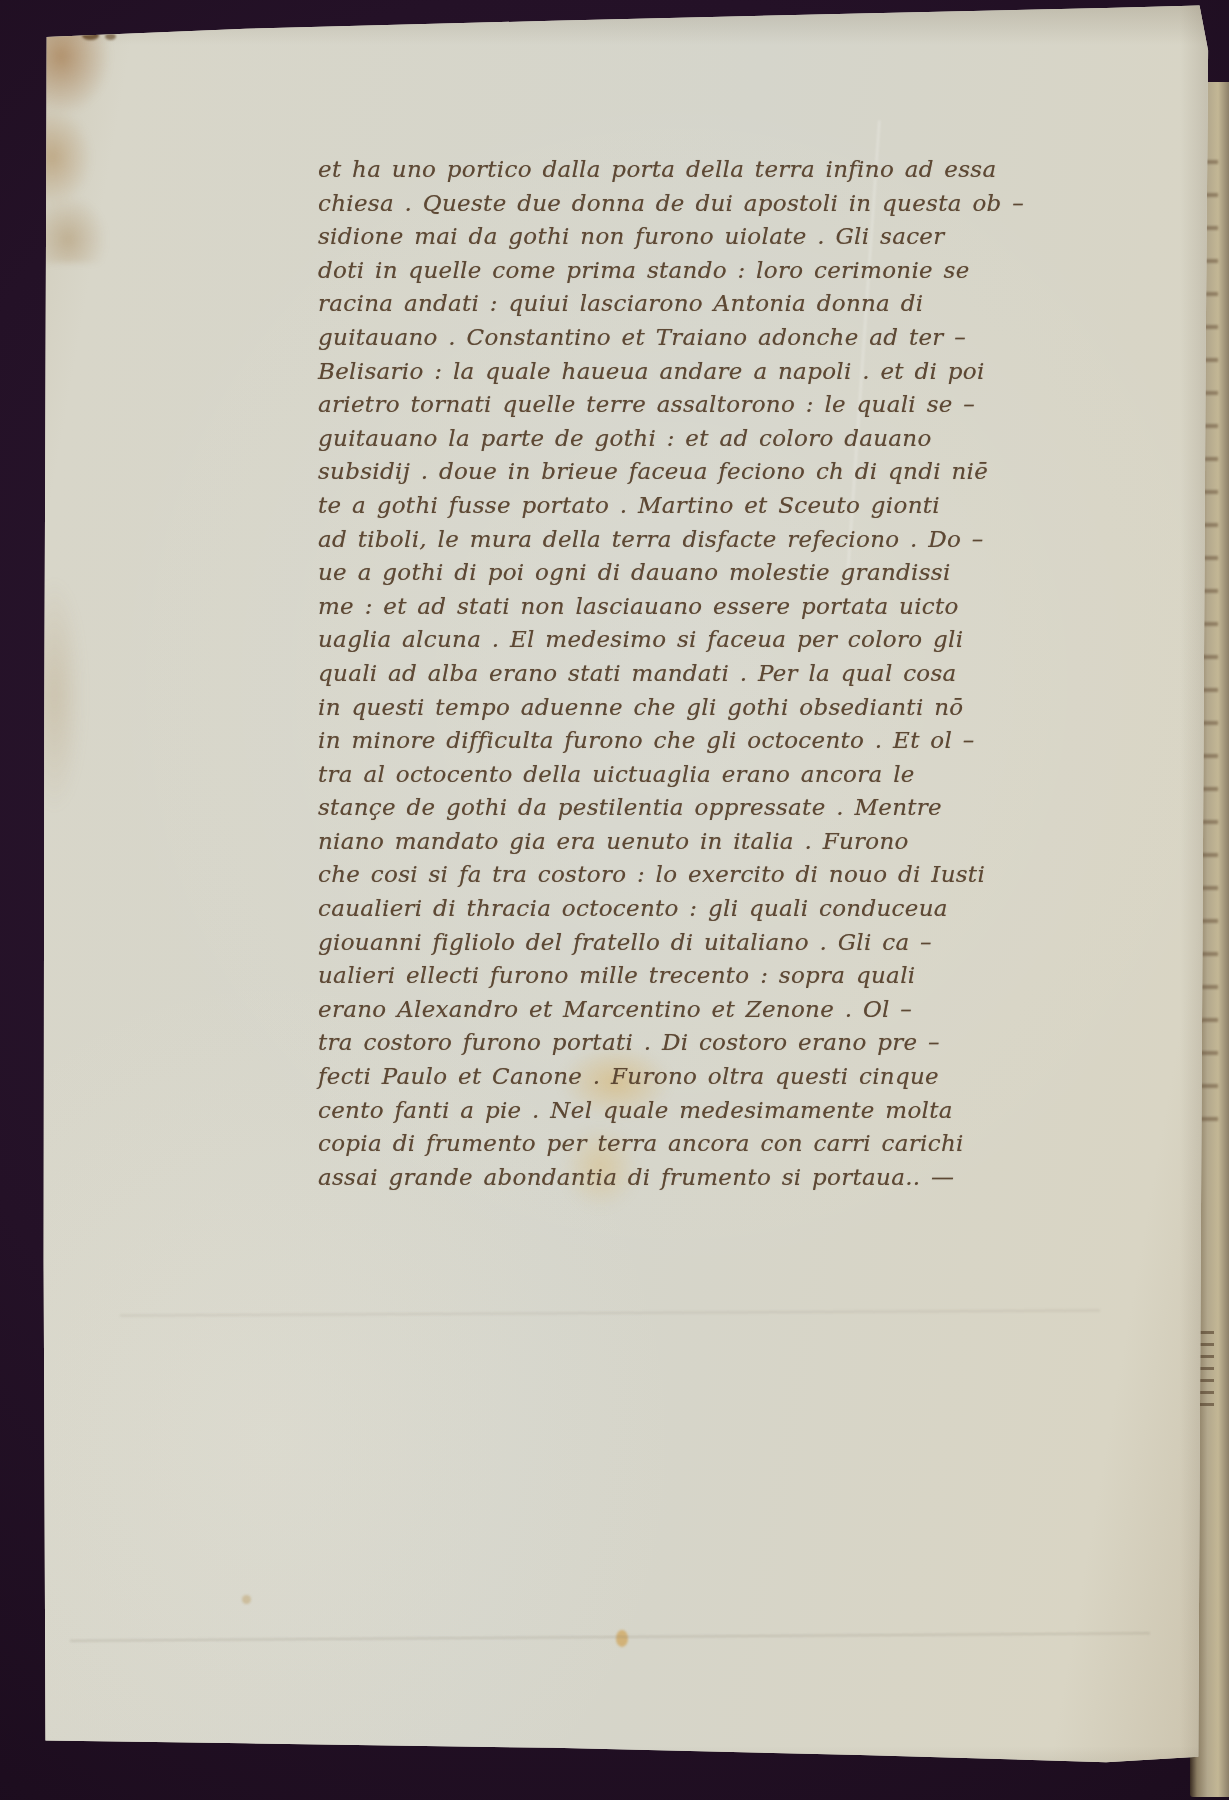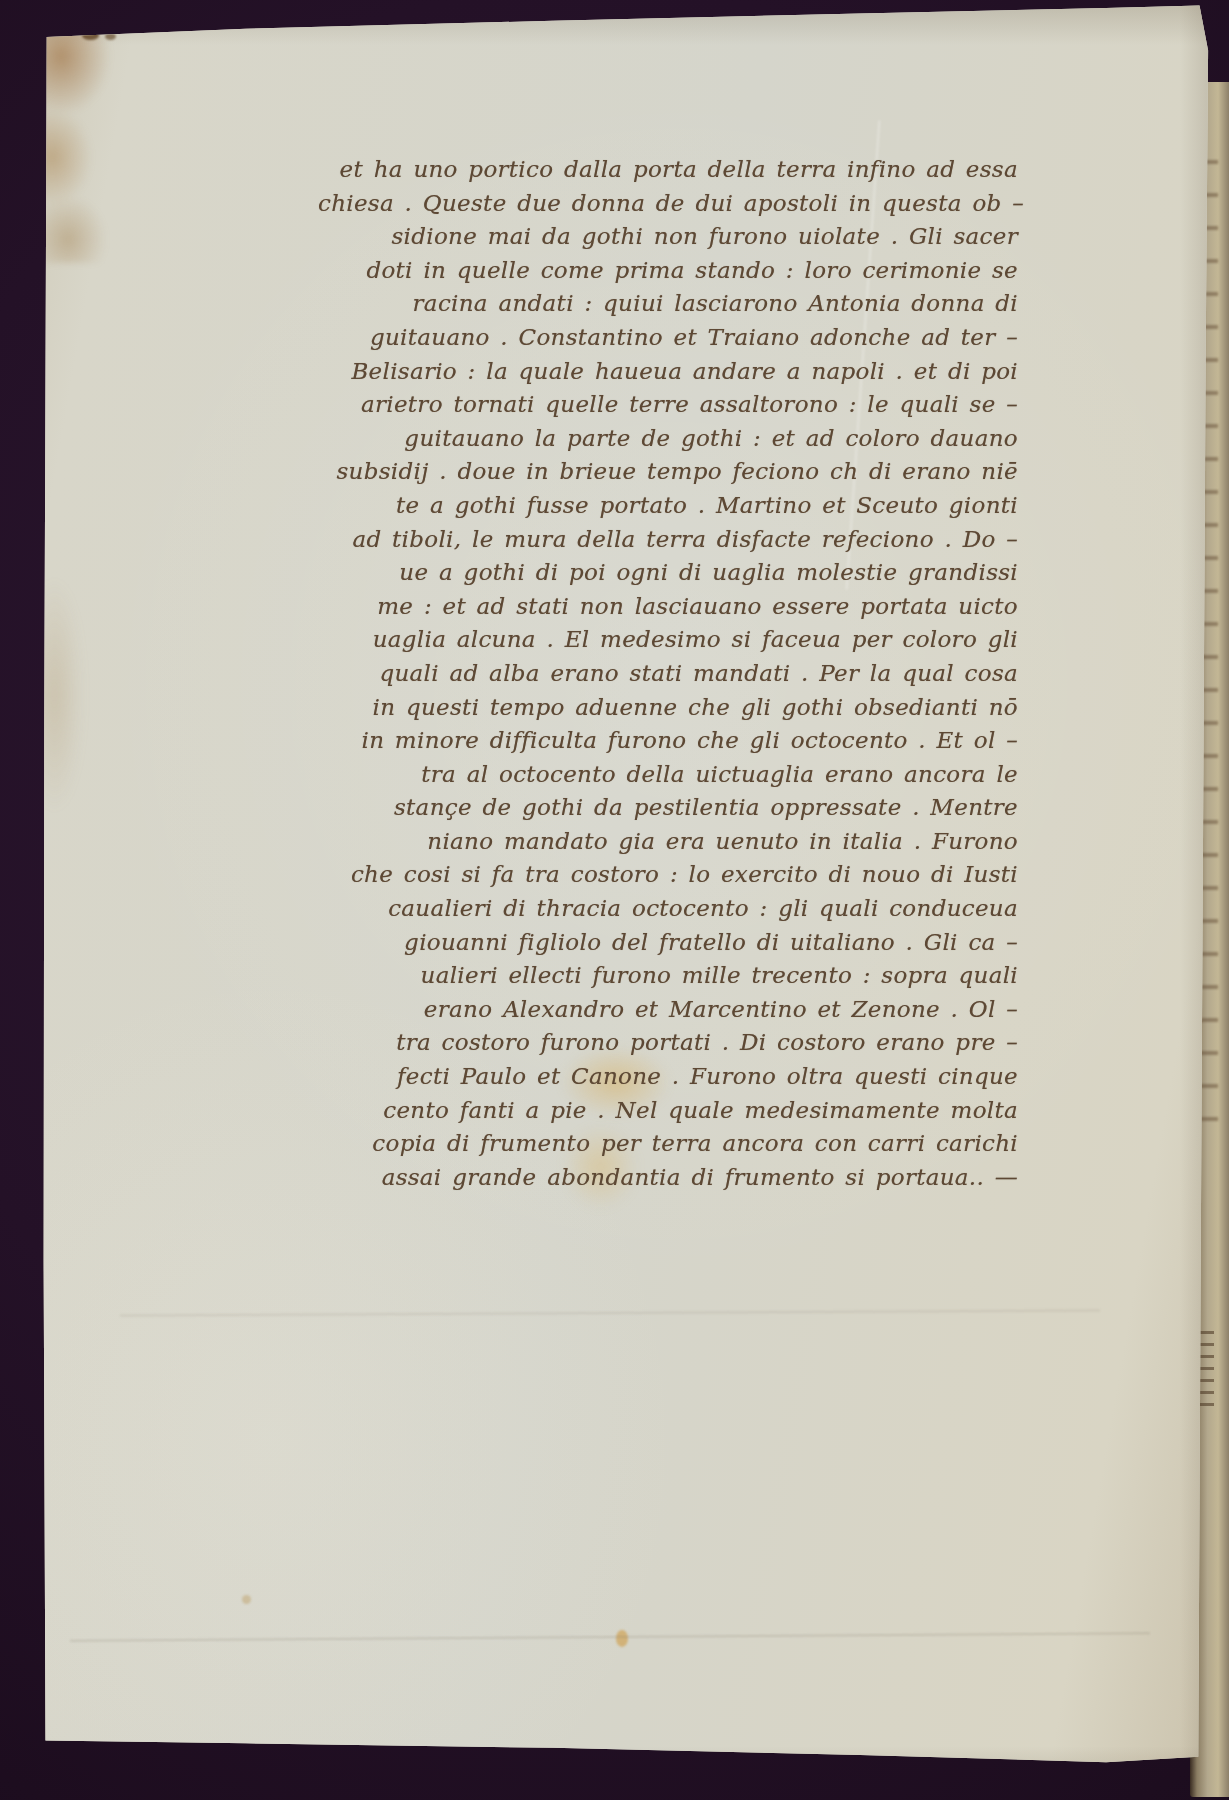--- a/index.html
+++ b/index.html
@@ -79,21 +79,21 @@
     font-family:"DejaVu Serif", serif;
     font-style:italic;
     font-size:23px;
     line-height:33.6px;
     letter-spacing:.3px;
     word-spacing:3px;
     color:var(--ink,#5d4834);
     text-shadow:0 0 .7px rgba(93,72,52,.55);
     white-space:nowrap;
   }
-  .ms-line{height:33.6px;text-align:right;}
+  .ms-line{height:33.6px;}
 </style>
 </head>
 <body>
 
 <div class="photo">
 
   <div class="edge-sliver">
     <div class="sliver-text"></div>
     <div class="sliver-scribble"></div>
   </div>
@@ -115,24 +115,24 @@
 
     <div class="ms-line">et ha uno portico dalla porta della terra infino ad essa</div>
         <div class="ms-line">chiesa . Queste due donna de dui apostoli in questa ob –</div>
         <div class="ms-line">sidione mai da gothi non furono uiolate . Gli sacer</div>
         <div class="ms-line">doti in quelle come prima stando : loro cerimonie se</div>
         <div class="ms-line">racina andati : quiui lasciarono Antonia donna di</div>
         <div class="ms-line">guitauano . Constantino et Traiano adonche ad ter –</div>
         <div class="ms-line">Belisario : la quale haueua andare a napoli . et di poi</div>
         <div class="ms-line">arietro tornati quelle terre assaltorono : le quali se –</div>
         <div class="ms-line">guitauano la parte de gothi : et ad coloro dauano</div>
-        <div class="ms-line">subsidij . doue in brieue tempo feciono ch di erano niē</div>
+        <div class="ms-line">subsidij . doue in brieue faceua feciono ch di qndi niē</div>
         <div class="ms-line">te a gothi fusse portato . Martino et Sceuto gionti</div>
         <div class="ms-line">ad tiboli, le mura della terra disfacte refeciono . Do –</div>
-        <div class="ms-line">ue a gothi di poi ogni di uaglia molestie grandissi</div>
+        <div class="ms-line">ue a gothi di poi ogni di dauano molestie grandissi</div>
         <div class="ms-line">me : et ad stati non lasciauano essere portata uicto</div>
         <div class="ms-line">uaglia alcuna . El medesimo si faceua per coloro gli</div>
         <div class="ms-line">quali ad alba erano stati mandati . Per la qual cosa</div>
         <div class="ms-line">in questi tempo aduenne che gli gothi obsedianti nō</div>
         <div class="ms-line">in minore difficulta furono che gli octocento . Et ol –</div>
         <div class="ms-line">tra al octocento della uictuaglia erano ancora le</div>
         <div class="ms-line">stançe de gothi da pestilentia oppressate . Mentre</div>
         <div class="ms-line">niano mandato gia era uenuto in italia . Furono</div>
         <div class="ms-line">che cosi si fa tra costoro : lo exercito di nouo di Iusti</div>
         <div class="ms-line">caualieri di thracia octocento : gli quali conduceua</div>

